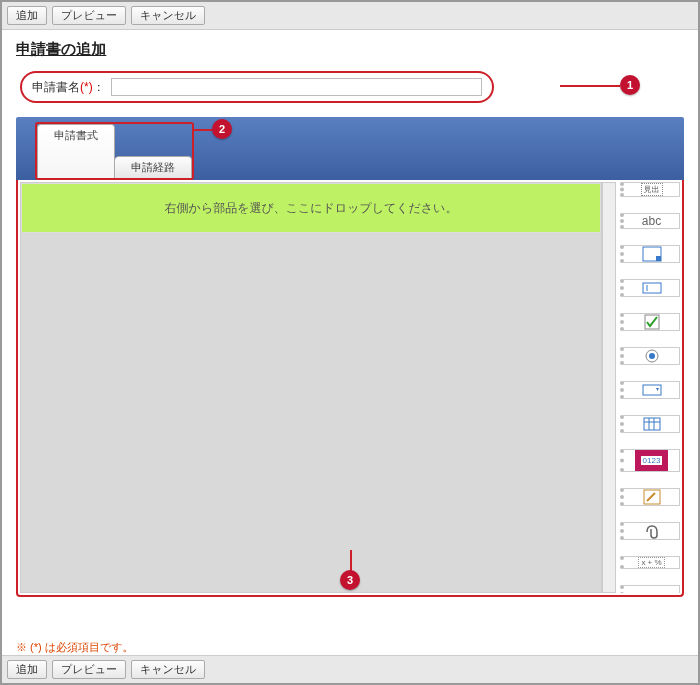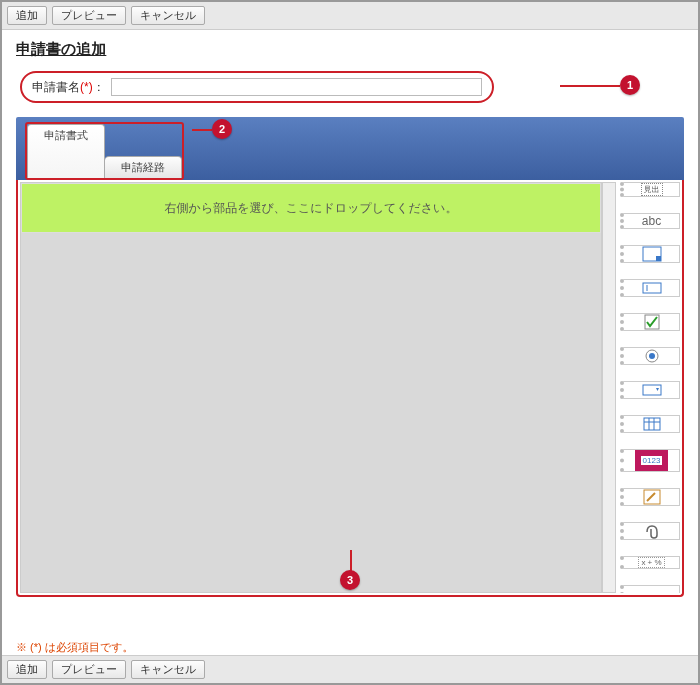--- a/index.html
+++ b/index.html
@@ -9,21 +9,21 @@
   .toolbar-bottom { background: #e8e8e8; padding: 4px 5px; border-top: 1px solid #ccc; display: flex; gap: 5px; position: absolute; bottom: 0; left: 0; right: 0; }
   .btn { background: linear-gradient(#fdfdfd, #e8e8e8); border: 1px solid #aaa; border-radius: 2px; padding: 1px 8px; font-size: 11px; cursor: pointer; color: #333; }
   .page-title { font-size: 15px; font-weight: bold; padding: 10px 14px 6px; color: #222; text-decoration: underline; }
   .form-row { margin: 6px 18px 14px; position: relative; }
   .name-box { border: 2px solid #cc1f28; border-radius: 16px; padding: 5px 10px; display: flex; align-items: flex-end; width: 474px; }
   .label-text { font-size: 12px; color: #333; }
   .req { color: #d00; }
   .text-input { flex: 1; border: 1px solid #bbb; height: 18px; margin-left: 6px; padding: 0 4px; font-size: 12px; }
   .callout-line { position: absolute; background: #cc1f28; height: 2px; }
   .callout-num { position: absolute; width: 20px; height: 20px; border-radius: 50%; background: #c3122f; color: #fff; font-size: 11px; font-weight: bold; display: flex; align-items: center; justify-content: center; box-shadow: 0 1px 2px rgba(0,0,0,0.3); }
-  .tabbar { margin: 0 14px; background: linear-gradient(#5a7fc0, #3c5fa0); padding: 5px 9px 0; position: relative; border-radius: 2px 2px 0 0; }
+  .tabbar { margin: 0 14px; background: linear-gradient(#5a7fc0, #3c5fa0); padding: 5px 19px 0; position: relative; border-radius: 2px 2px 0 0; }
   .tabbox { border: 2px solid #cc1f28; border-radius: 3px; display: inline-flex; padding: 0; position: relative; }
   .tab { background: linear-gradient(#fdfdfd,#e6e6e6); border: 1px solid #aaa; border-bottom: none; border-radius: 4px 4px 0 0; padding: 3px 16px; font-size: 11px; color: #444; cursor: pointer; margin-right: 0; }
   .tab.active { background: linear-gradient(#fff,#f5f5f5); position: relative; z-index: 2; }
   .tab.inactive { border-left: none; margin-top: 32px; }
   .canvas-outer { margin: 0 14px; border: 2px solid #cc1f28; border-radius: 0 0 4px 4px; border-top: none; padding: 0; position: relative; background: #fff; }
   .canvas-inner { display: flex; height: 415px; }
   .drop-area { flex: 1; border: 1px solid #ccc; background: #d9d9d9; margin: 2px 0 2px 2px; display: flex; align-items: flex-start; justify-content: center; position: relative; }
   .drop-msg-box { width: 100%; height: 50px; background: #bef264; border: 1px solid #ddd; display: flex; align-items: center; justify-content: center; font-size: 12px; color: #555; }
   .palette { width: 60px; margin: 2px 2px 2px 4px; display: flex; flex-direction: column; gap: 16px; overflow: hidden; }
   .pal-item { height: 26px; border: 1px solid #ccc; background: #fff; display: flex; align-items: center; justify-content: center; cursor: grab; border-left: 4px dotted #bbb; font-size: 9px; color: #555; }

